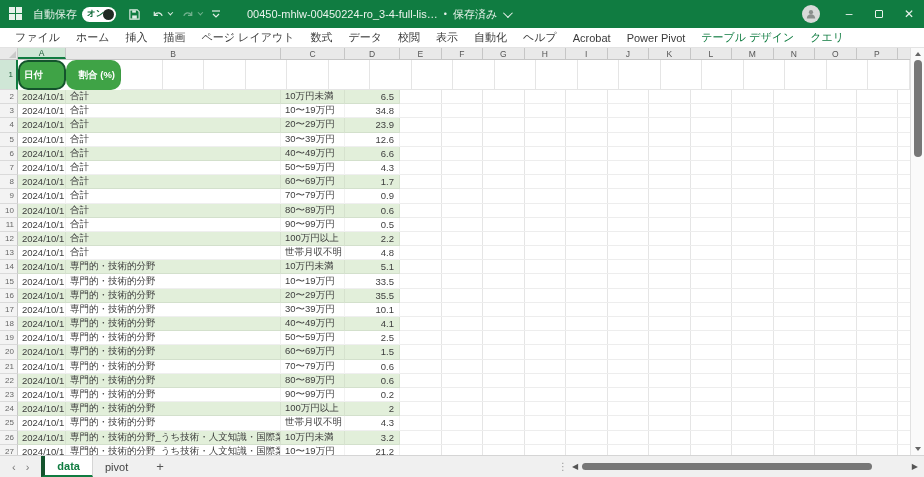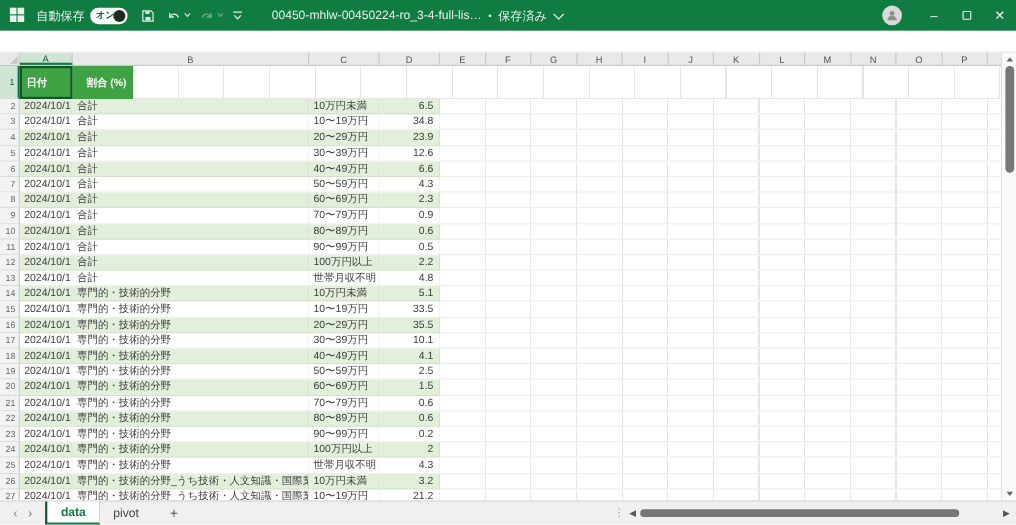--- a/index.html
+++ b/index.html
@@ -60,21 +60,21 @@
     display:flex; align-items:center; justify-content:center; }
   .colhead.sel { background:#CFE6D6; border-bottom:2px solid var(--accent); color:#155A33; }
   .sheetrow { display:flex; align-items:stretch; }
   .rownum { width:18px; background:#F3F3F3; border-right:1px solid #C6C6C6; border-bottom:1px solid #DADADA;
     font-size:8px; color:#666; display:flex; align-items:center; justify-content:flex-end; padding-right:3px; }
   .rownum.sel { background:#CFE6D6; color:#155A33; border-right:2px solid var(--accent); }
   .cell { font-size:9.5px; color:#3D3D3D; display:flex; align-items:center; padding:0 0 0 4px;
     overflow:hidden; white-space:nowrap; border-right:1px solid rgba(0,0,0,0.05); }
   .cell.num { justify-content:flex-end; padding:0 5px 0 0; }
   .hdr-row { height:30px; }
-  .hdr-row .cell { background:var(--tblhead); color:#fff; font-weight:bold; font-size:9.5px; }
+  .hdr-row .cell { background:var(--tblhead); color:#fff; font-weight:bold; font-size:9.5px;border-radius:10px; }
   .hdr-row .cell.a1sel { border:2px solid #14532C; }
   .data-row { height:14.2px; }
   .data-row.band .cell { background:var(--band); }
   .data-row .cell { border-bottom:1px solid rgba(0,0,0,0.06); }
   .filler { flex:1; border-bottom:1px solid #EDEDED;
     background:repeating-linear-gradient(90deg,transparent 0,transparent 40.5px,#E5E5E5 40.5px,#E5E5E5 41.5px); }
   .hdr-row .filler { border-bottom:1px solid #E5E5E5; }
 
   
   .vscroll { position:absolute; top:48px; right:0; width:14px; height:407px; background:#FAFAFA;
@@ -82,21 +82,21 @@
   .varrow { height:12px; display:flex; align-items:center; justify-content:center; color:#666; width:100%; }
   .vthumb { width:8px; height:97px; background:#777; border-radius:4px; margin-top:0px; }
   .vspace { flex:1; }
 
   
   .sheetbar { position:absolute; left:0; bottom:0; width:924px; height:22px; background:#F0F0F0;
     border-top:1px solid #D5D5D5; display:flex; align-items:center; font-size:11px; color:#444; }
   .navarrows { display:flex; gap:10px; padding:0 12px 0 12px; color:#777; font-size:11px; }
   .stab { height:100%; display:flex; align-items:center; padding:0 12px; }
   .stab.active { background:#FFFFFF; color:var(--accent); font-weight:bold;
-    border-bottom:2px solid var(--accent); border-left:2px solid #14532d; border-right:1px solid #D5D5D5; }
+    border-bottom:2px solid var(--accent); border-left:4px solid #14532d; border-right:1px solid #D5D5D5; }
   .addsheet { margin-left:16px; color:#555; font-size:13px; }
   .hs-divider { margin-left:auto; color:#999; letter-spacing:0; padding:0 4px; font-size:10px; }
   .hscroll { width:352px; height:100%; display:flex; align-items:center; gap:4px; padding-right:6px; }
   .harrow { color:#555; font-size:8px; }
   .htrack { flex:1; height:9px; display:flex; align-items:center; }
   .hthumb { height:7px; width:89%; background:#777; border-radius:4px; }
 </style>
 </head>
 <body>
 
@@ -160,20 +160,37 @@
       </div>
       <div class="winbtn">–</div>
       <div class="winbtn">
           <span class="box"></span>
         </div>
       <div class="winbtn">✕</div>
     </div>
   </div>
 
   <div class="ribbonrow">
+    <div class="rtabs" id="rtabs">
+        <div class="rtab">ファイル</div>
+        <div class="rtab">ホーム</div>
+        <div class="rtab">挿入</div>
+        <div class="rtab">描画</div>
+        <div class="rtab">ページ レイアウト</div>
+        <div class="rtab">数式</div>
+        <div class="rtab">データ</div>
+        <div class="rtab">校閲</div>
+        <div class="rtab">表示</div>
+        <div class="rtab">自動化</div>
+        <div class="rtab">ヘルプ</div>
+        <div class="rtab">Acrobat</div>
+        <div class="rtab">Power Pivot</div>
+        <div class="rtab accent">テーブル デザイン</div>
+        <div class="rtab accent">クエリ</div>
+      </div>
   </div>
 
   <div class="grid">
     <div class="colheads" id="colheads">
         <div class="corner"></div>
         <div class="colhead sel" style="width: 48px;">A</div>
         <div class="colhead" style="width: 215px;">B</div>
         <div class="colhead" style="width: 64px;">C</div>
         <div class="colhead" style="width: 55px;">D</div>
         <div class="colhead" style="width: 41.5px;">E</div>
@@ -242,21 +259,21 @@
           <div class="cell" style="width: 215px;">合計</div>
           <div class="cell" style="width: 64px;">50〜59万円</div>
           <div class="cell num" style="width: 55px;">4.3</div>
           <div class="filler"></div>
         </div>
         <div class="sheetrow data-row band">
           <div class="rownum">8</div>
           <div class="cell" style="width: 48px;">2024/10/1</div>
           <div class="cell" style="width: 215px;">合計</div>
           <div class="cell" style="width: 64px;">60〜69万円</div>
-          <div class="cell num" style="width: 55px;">2.3</div>
+          <div class="cell num" style="width: 55px;">1.7</div>
           <div class="filler"></div>
         </div>
         <div class="sheetrow data-row">
           <div class="rownum">9</div>
           <div class="cell" style="width: 48px;">2024/10/1</div>
           <div class="cell" style="width: 215px;">合計</div>
           <div class="cell" style="width: 64px;">70〜79万円</div>
           <div class="cell num" style="width: 55px;">0.9</div>
           <div class="filler"></div>
         </div>

